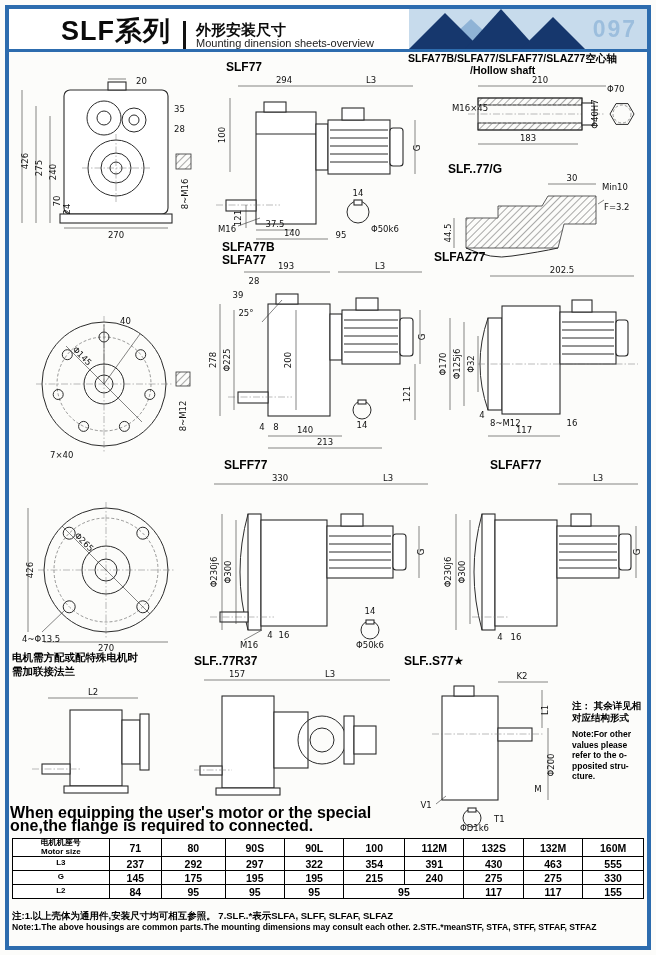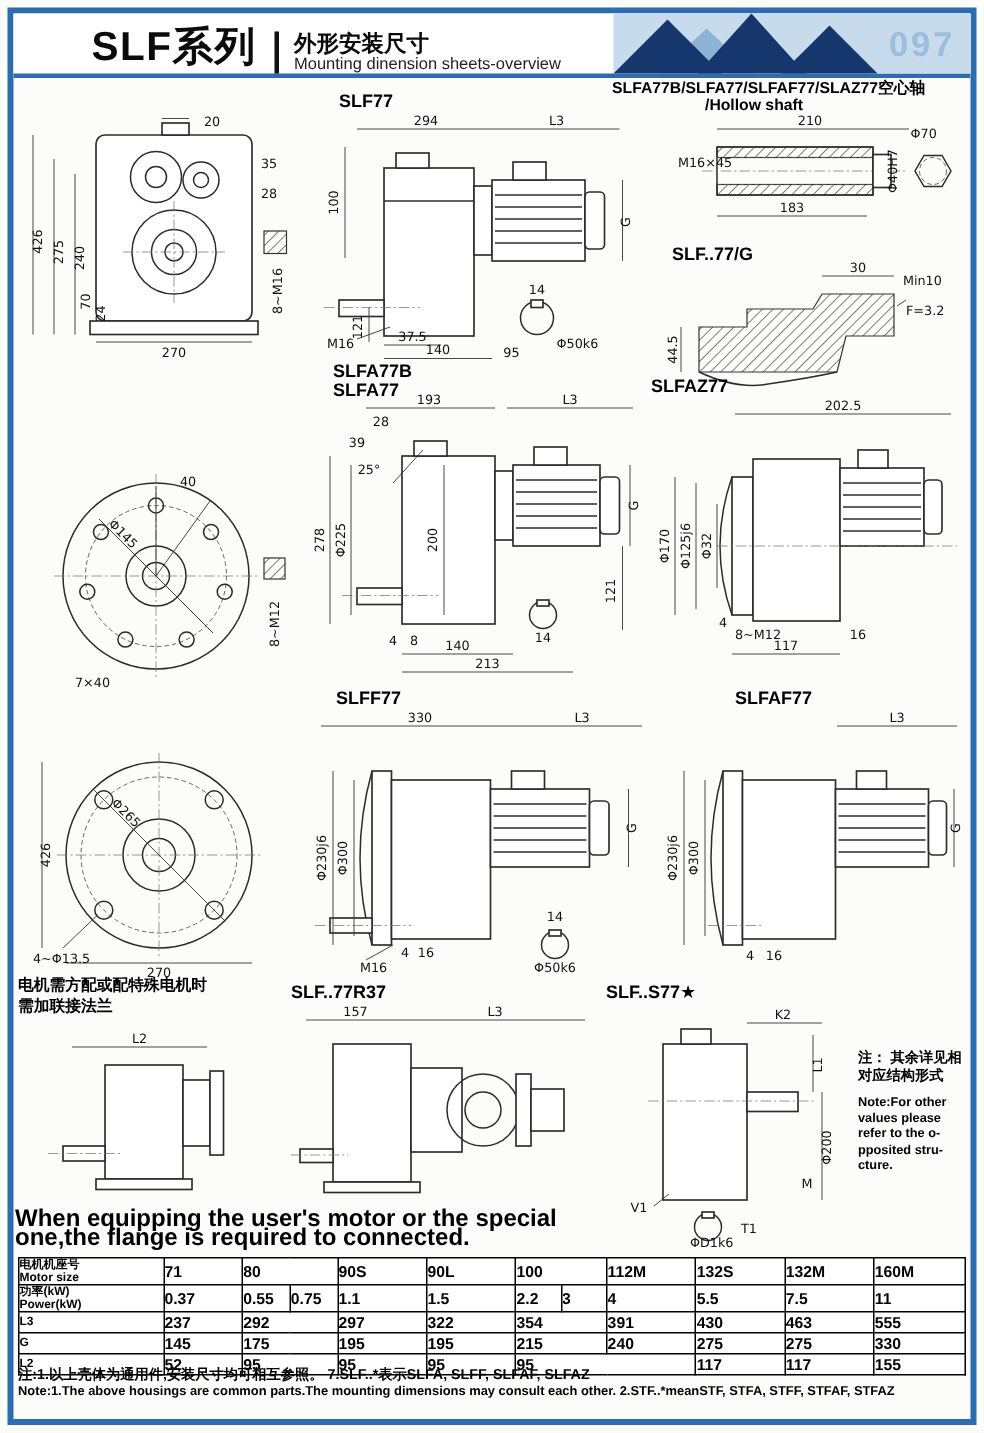--- a/index.html
+++ b/index.html
@@ -23,21 +23,21 @@
   .cl{stroke:#777;stroke-width:.5;stroke-dasharray:7 2 1.5 2}
   .dash{fill:none;stroke:#555;stroke-width:.6;stroke-dasharray:3 2}
   .ht{fill:url(#hatch);stroke:#333;stroke-width:.8}
   text.d{font-size:8.5px;fill:#101010;font-family:"DejaVu Sans",sans-serif}
   .note-cn{position:absolute;font-size:10.5px;font-weight:bold;color:#000;line-height:14px;z-index:3}
   .note-en{position:absolute;font-size:16px;font-weight:bold;color:#000;line-height:13px;z-index:3}
   .note-box{position:absolute;left:572px;top:700px;width:72px;font-weight:bold;z-index:3}
   .nb-cn{font-size:9.5px;line-height:12px;margin-bottom:5px}
   .nb-en{font-size:8.5px;line-height:10.5px}
   .dim-table{position:absolute;left:12px;top:838px;width:632px;border-collapse:collapse;table-layout:fixed;z-index:4;background:#fff}
-  .dim-table td{border:1.2px solid #000;font-size:10.5px;font-weight:bold;padding:0;height:13px;color:#000;overflow:hidden}
+  .dim-table td{border:1.2px solid #000;text-align:center;font-size:10.5px;font-weight:bold;padding:0;height:13px;color:#000;overflow:hidden}
   .dim-table td.lbl{font-size:8px;line-height:8.5px}
   .fn{position:absolute;font-weight:bold;color:#000;white-space:nowrap;z-index:4}
 </style>
 </head>
 <body>
 
 <svg width="0" height="0" style="position:absolute">
   <defs>
     <pattern id="hatch" width="5" height="5" patternUnits="userSpaceOnUse" patternTransform="rotate(45)">
       <line x1="0" y1="0" x2="0" y2="5" stroke="#555" stroke-width="1"></line>
@@ -515,37 +515,20 @@
       <td colspan="2">80</td>
       <td>90S</td>
       <td>90L</td>
       <td colspan="2">100</td>
       <td>112M</td>
       <td>132S</td>
       <td>132M</td>
       <td>160M</td>
     </tr>
     <tr>
-      <td class="lbl">
-        <span>功率(kW)</span><br>
-        <span>Power(kW)</span>
-      </td>
-      <td>0.37</td>
-      <td>0.55</td>
-      <td>0.75</td>
-      <td>1.1</td>
-      <td>1.5</td>
-      <td>2.2</td>
-      <td>3</td>
-      <td>4</td>
-      <td>5.5</td>
-      <td>7.5</td>
-      <td>11</td>
-    </tr>
-    <tr>
       <td class="lbl">L3</td>
       <td>237</td>
       <td colspan="2">292</td>
       <td>297</td>
       <td>322</td>
       <td colspan="2">354</td>
       <td>391</td>
       <td>430</td>
       <td>463</td>
       <td>555</td>
@@ -557,21 +540,21 @@
       <td>195</td>
       <td>195</td>
       <td colspan="2">215</td>
       <td>240</td>
       <td>275</td>
       <td>275</td>
       <td>330</td>
     </tr>
     <tr>
       <td class="lbl">L2</td>
-      <td>52</td>
+      <td>84</td>
       <td colspan="2">95</td>
       <td>95</td>
       <td>95</td>
       <td colspan="3">95</td>
       <td>117</td>
       <td>117</td>
       <td>155</td>
     </tr>
   </tbody>
     </table>

